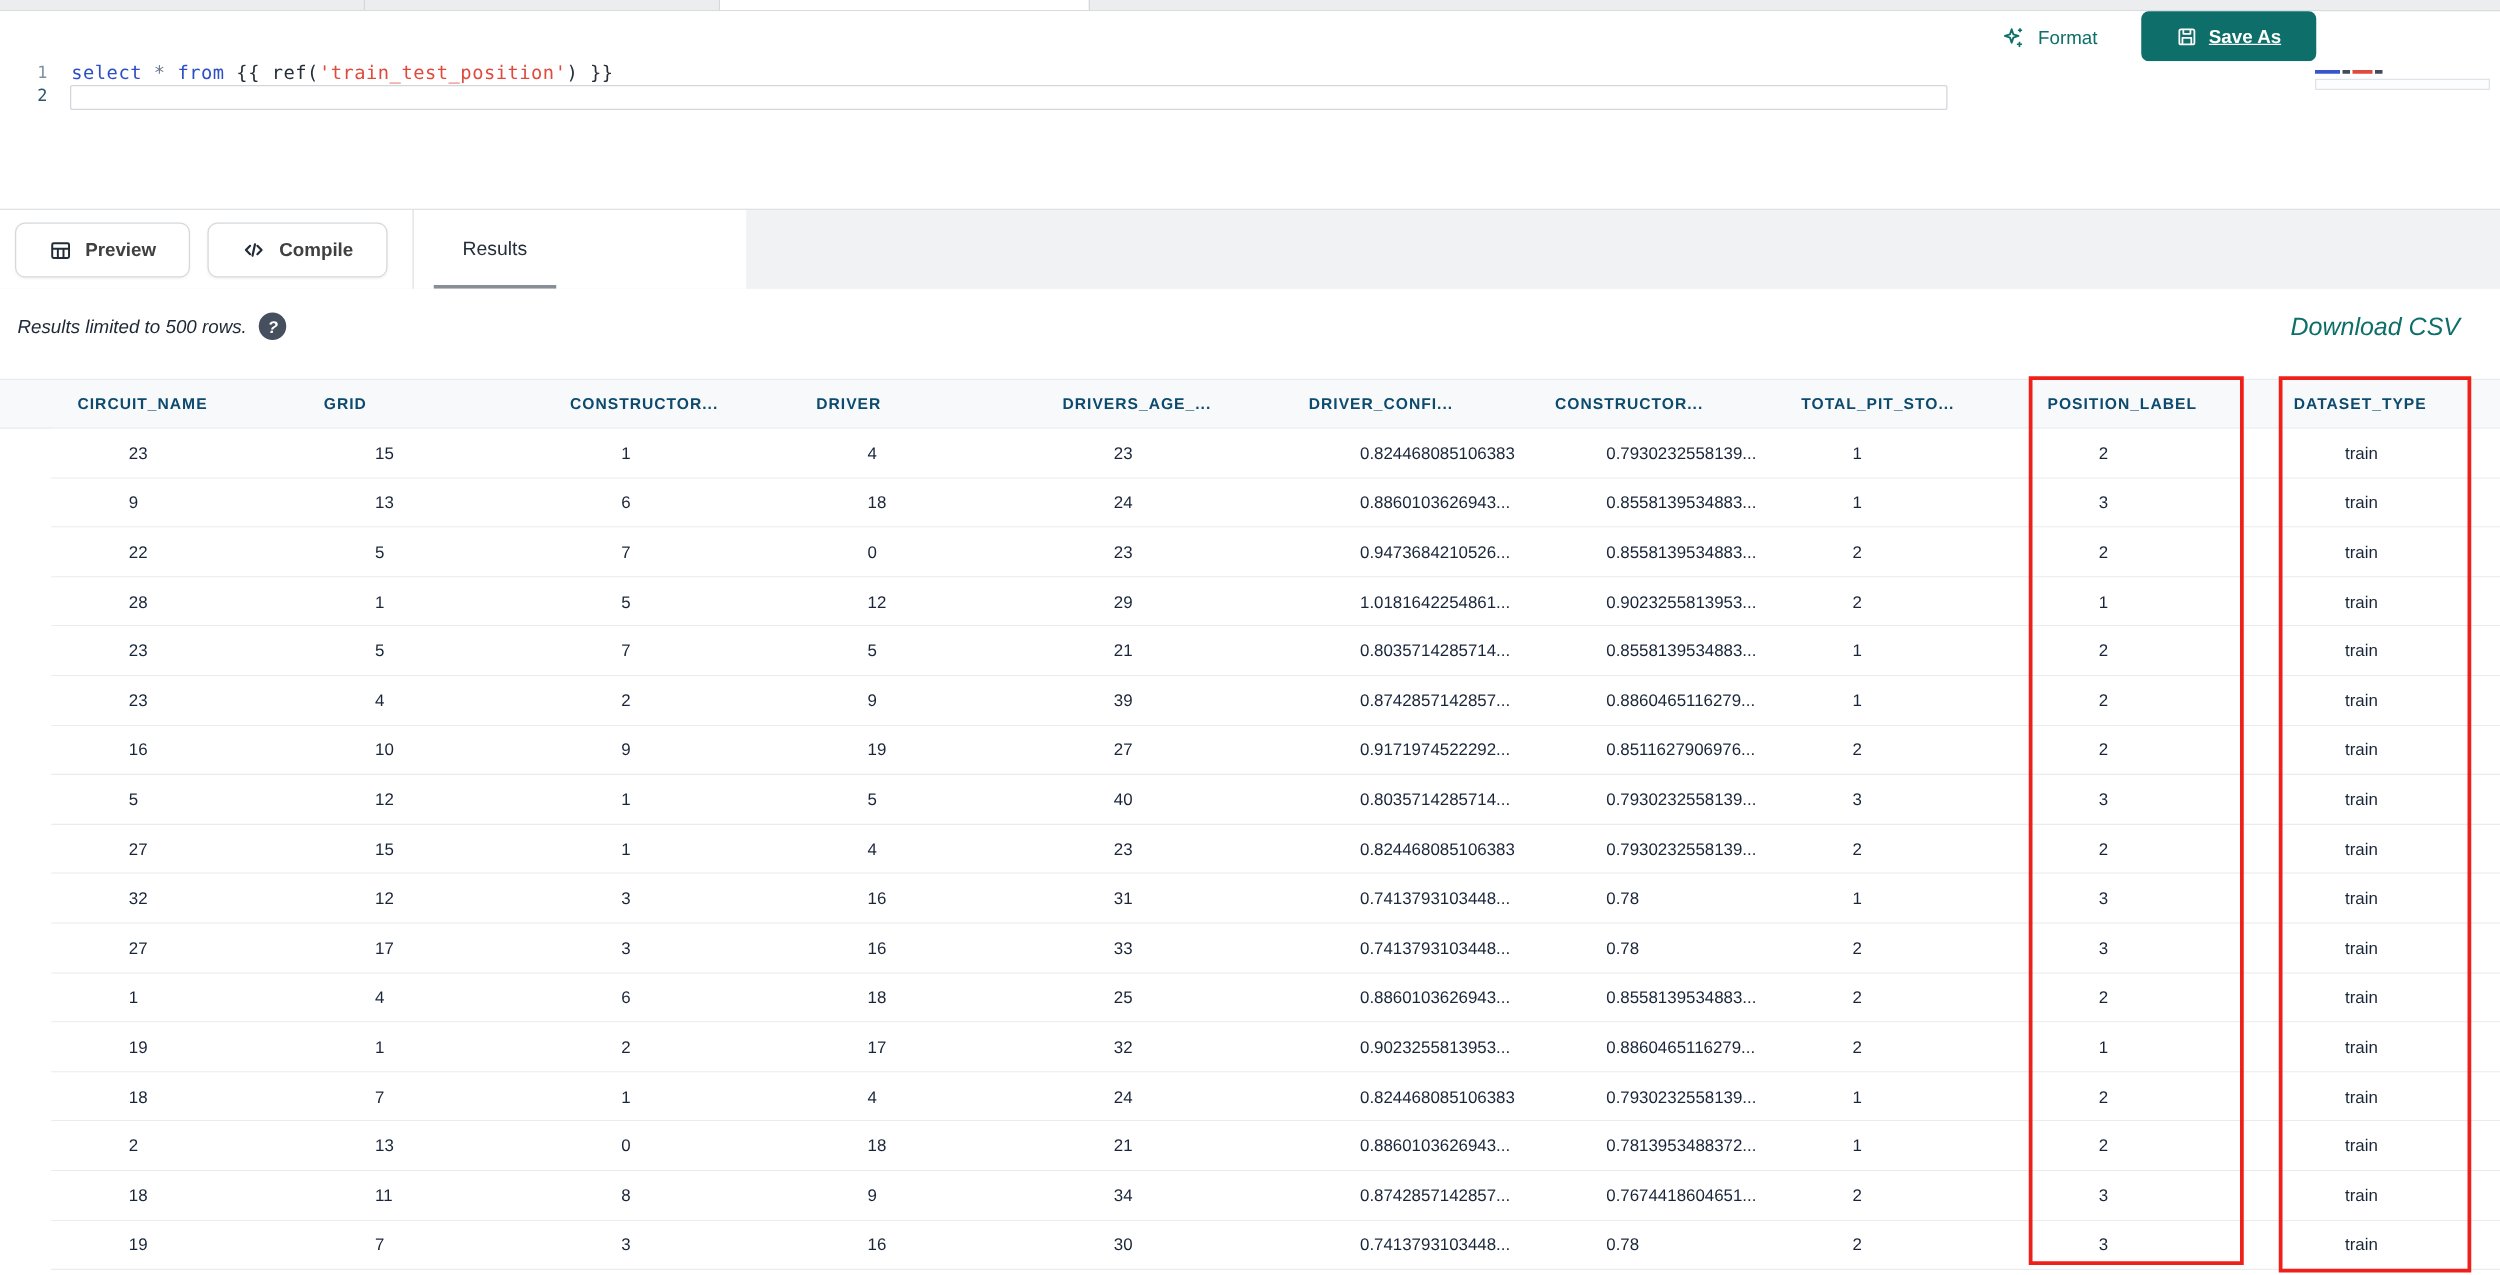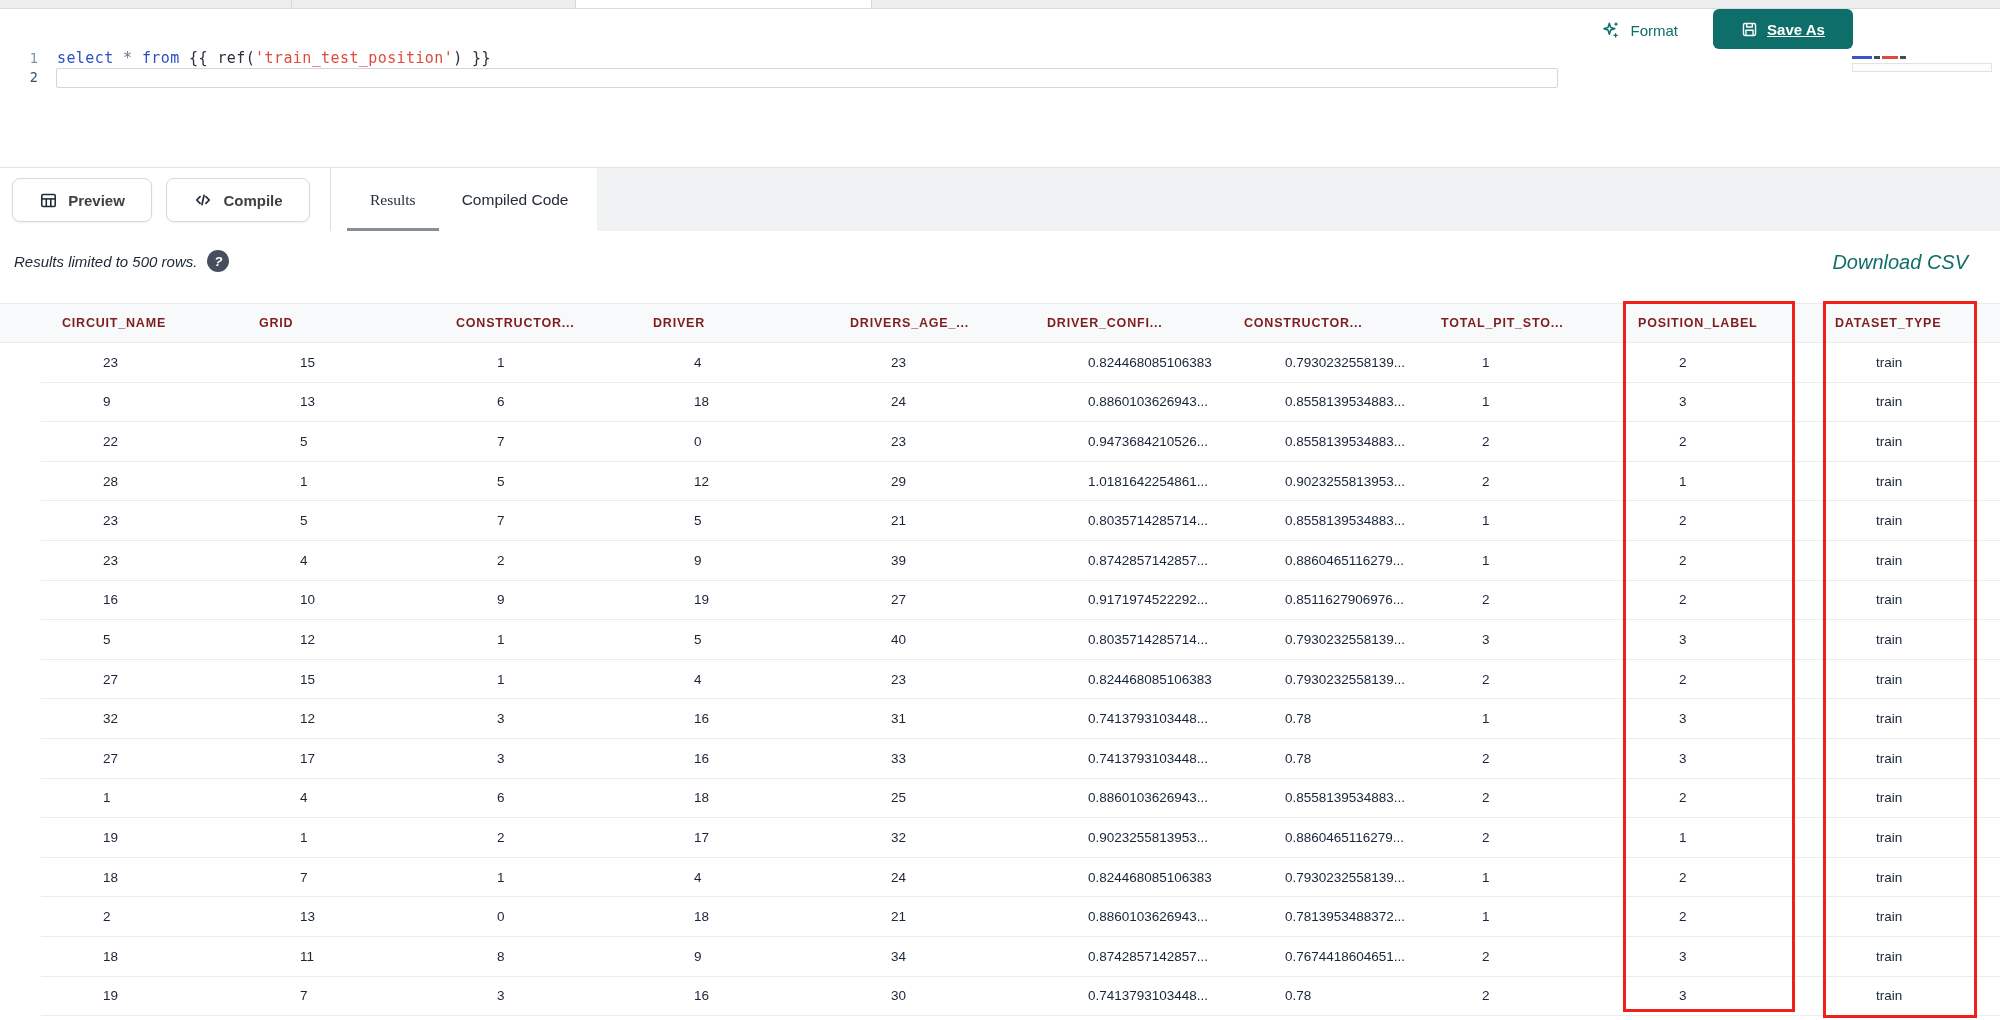--- a/index.html
+++ b/index.html
@@ -47,36 +47,36 @@
              border-top:1px solid #e0e3e6;border-bottom:1px solid #e5e8ea;box-sizing:content-box;}
   .action-left{position:absolute;left:0;top:0;bottom:0;width:597px;background:#ffffff;}
   .btn{position:absolute;top:10px;height:42px;background:#fff;border:1px solid #d6d9dc;border-radius:8px;
        display:flex;align-items:center;justify-content:center;gap:10px;font-size:15px;font-weight:600;
        color:#404040;box-shadow:0 1px 2px rgba(20,30,40,.06);cursor:pointer;}
   .btn-preview{left:12px;width:138px;}
   .btn-compile{left:166px;width:142px;}
   .vdivider{position:absolute;left:330px;top:0;bottom:0;width:1px;background:#dde0e3;}
   #results-tabs{position:absolute;left:347px;top:0;bottom:0;display:flex;}
   .tab{position:relative;display:flex;align-items:center;padding:0 23px;font-size:15.5px;color:#252e3a;cursor:pointer;}
-  .tab.active{font-weight:500;font-family:Liberation Serif, serif;}
+  .tab.active{font-weight:500;}
   .tab.active::after{content:"";position:absolute;left:0;right:0;bottom:0;height:3px;background:#878e97;}
 
   
   #inforow{position:absolute;left:0;top:231px;width:2000px;height:72px;background:#fff;font-style:italic;}
   .results-notice{position:absolute;left:14px;top:18px;height:24px;display:flex;align-items:center;gap:10px;
                   font-size:15px;color:#1c2836;}
   .help-icon{width:22px;height:22px;border-radius:50%;background:#454f5e;color:#fff;display:flex;
              align-items:center;justify-content:center;font-size:13.5px;font-weight:700;cursor:pointer;}
   .download-csv{position:absolute;right:32px;top:20px;font-size:20px;color:var(--accent);cursor:pointer;}
 
   
   .grid-row{display:grid;grid-template-columns:42px repeat(9,197px) 1fr;align-items:center;box-sizing:border-box;}
   #table-header-row{position:absolute;left:0;top:303px;width:2000px;height:40px;background:#f8f9fb;
                     border-top:1px solid #e9ebee;border-bottom:1px solid #e9ebee;}
-  .hcell{padding-left:20px;font-size:12.5px;font-weight:700;letter-spacing:.8px;color:#7f1d1d;white-space:nowrap;overflow:hidden;}
+  .hcell{padding-left:20px;font-size:12.5px;font-weight:700;letter-spacing:.8px;color:#0c4a6e;white-space:nowrap;overflow:hidden;}
   #table-body{position:absolute;left:0;top:343px;width:2000px;padding-left:41px;}
   .trow{height:39.6px;border-bottom:1px solid #eaecef;background:#fff;}
   .cell{padding-left:20px;font-size:13.5px;color:#192539;white-space:nowrap;overflow:hidden;}
 
   
   .ann-box{position:absolute;border:3px solid var(--annotation);box-sizing:border-box;pointer-events:none;}
   #ann-position{left:1623px;top:301px;width:172px;height:711px;}
   #ann-dataset{left:1823px;top:301px;width:154px;height:717px;}
 
   svg{display:block;}
@@ -147,21 +147,20 @@
           <path d="M8.5 8 L4.5 12 L8.5 16"></path>
           <path d="M15.5 8 L19.5 12 L15.5 16"></path>
           <path d="M13.2 6.5 L10.8 17.5"></path>
         </svg>
       </span>
       <span>Compile</span>
     </div>
     <div class="vdivider"></div>
     <div id="results-tabs">
         <div class="tab active">Results</div>
-        <div class="tab">Compiled Code</div>
       </div>
   </div>
 
   <div id="inforow">
     <div class="results-notice">
       <span>Results limited to 500 rows.</span>
       <span class="help-icon">?</span>
     </div>
     <div class="download-csv">Download CSV</div>
   </div>

